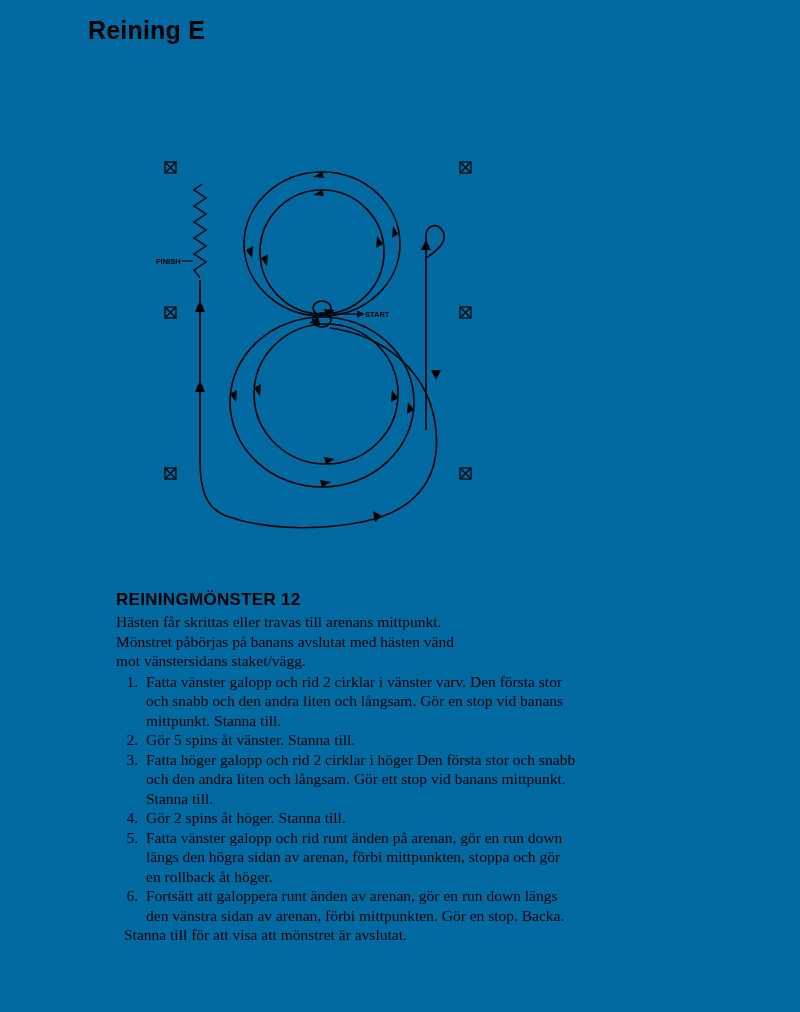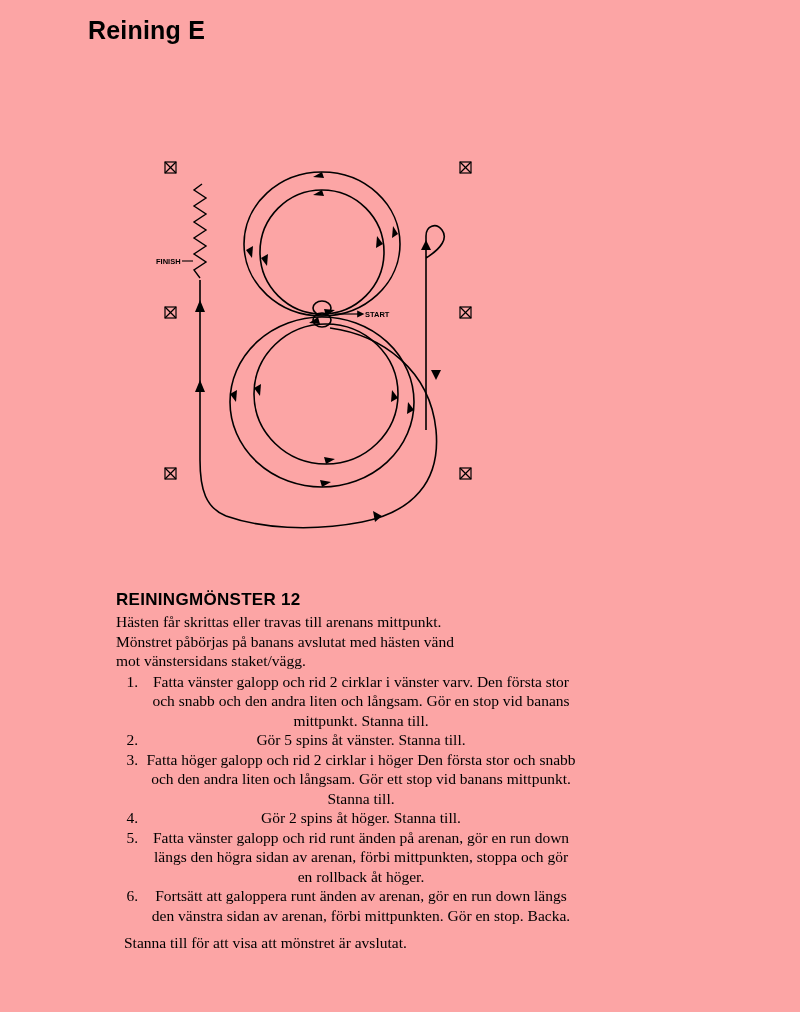--- a/index.html
+++ b/index.html
@@ -12,21 +12,21 @@
     height: 1012px;
     position: relative;
     font-family: "Liberation Serif", serif;
     color: #000000;
     overflow: hidden;
   }
   .page {
     position: relative;
     width: 800px;
     height: 1012px;
-    background: #fca5a5;
+    background: #0369a1;
   }
   .doc-title {
     position: absolute;
     left: 88px;
     top: 16px;
     font-family: "Liberation Sans", sans-serif;
     font-weight: bold;
     font-size: 25px;
     letter-spacing: 0.2px;
     color: #000;
@@ -54,25 +54,24 @@
     margin: 0 0 2px 0;
     letter-spacing: 0.3px;
   }
   .intro p {
     margin: 0;
     font-size: 15.5px;
     line-height: 19.5px;
     font-family: "Liberation Serif", serif;
   }
   ol.steps {
-    margin: 1px 0 8px 0;
+    margin: 1px 0 0 0;
     padding-left: 26px;
     font-size: 15.5px;
     line-height: 19.5px;
-    text-align: center;
   }
   ol.steps li {
     margin: 0 0 0 0;
     padding-left: 4px;
   }
   .closing {
     margin: 0 0 0 8px;
     font-size: 15.5px;
     line-height: 19.5px;
   }

